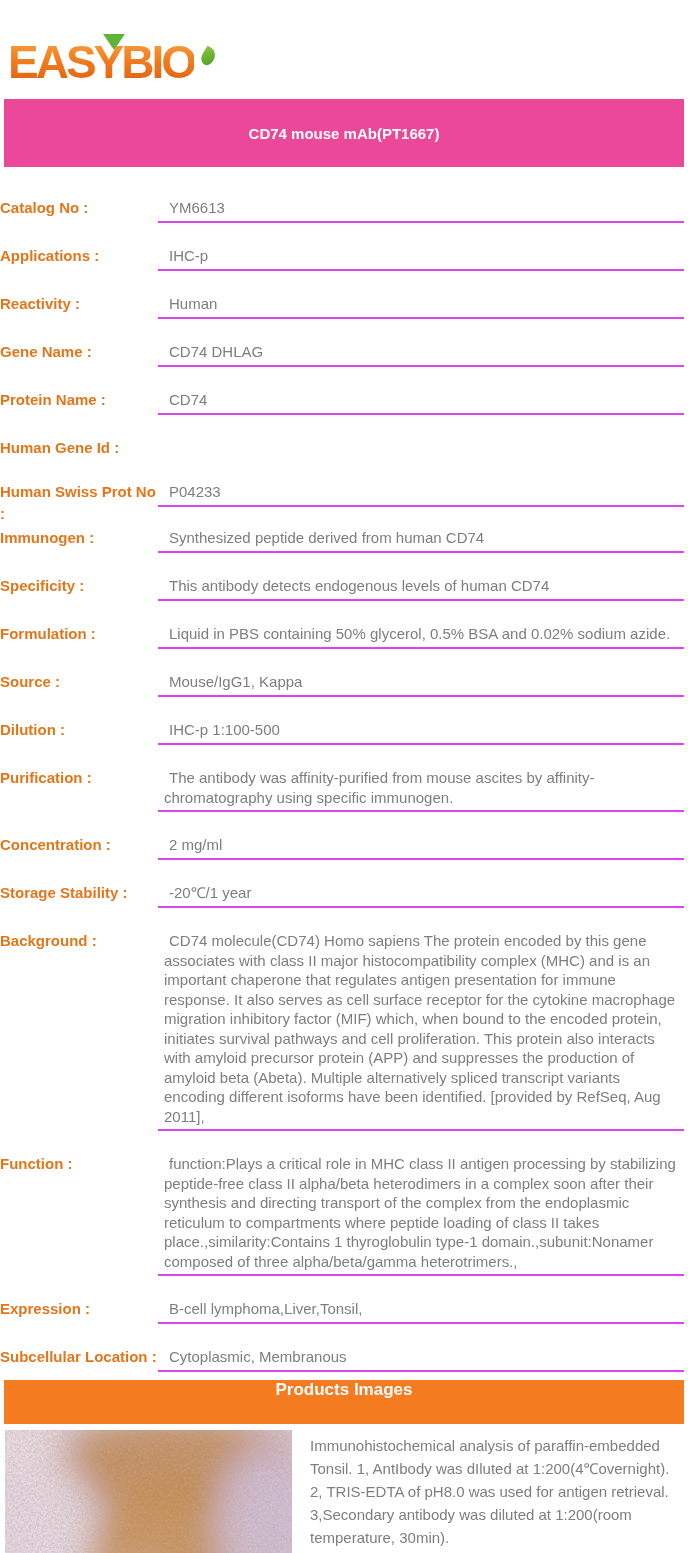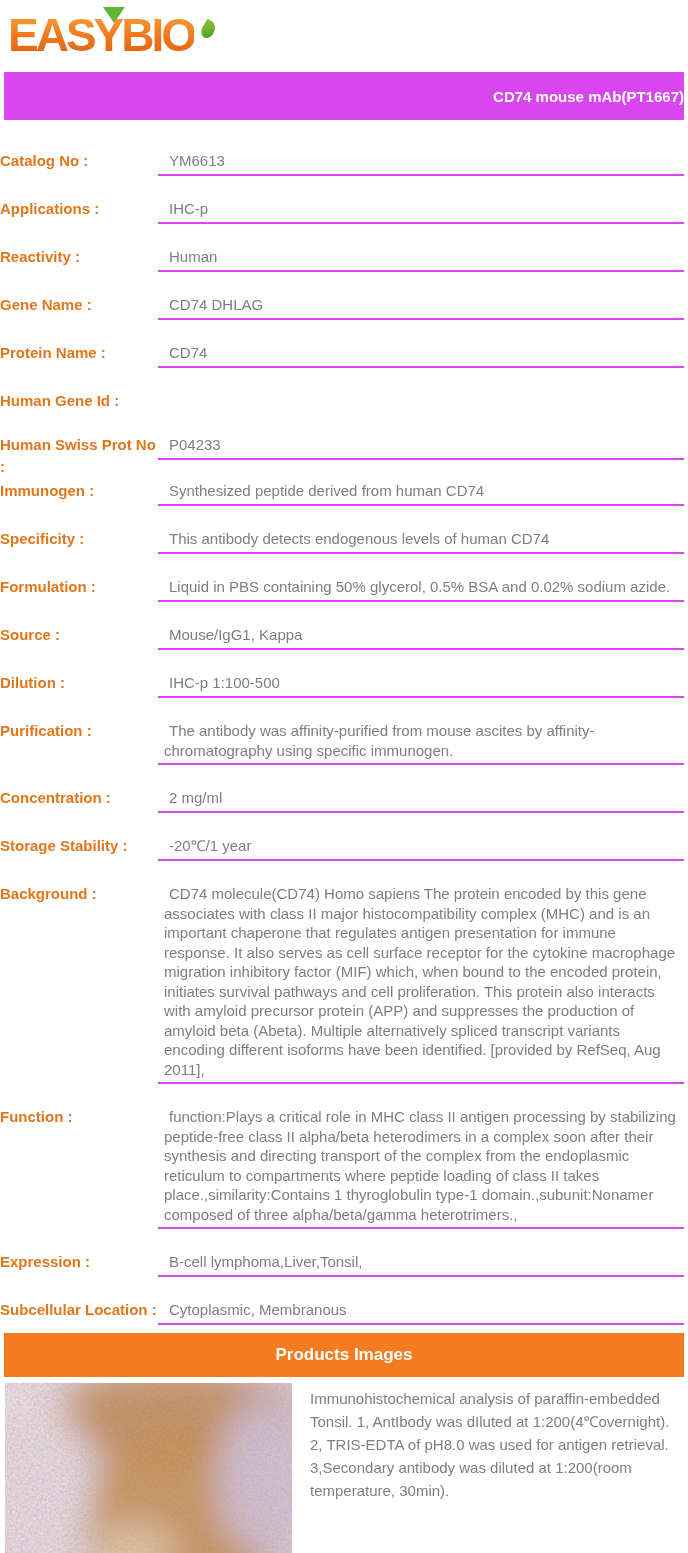--- a/index.html
+++ b/index.html
@@ -2,63 +2,63 @@
 <html><head>
 <meta charset="utf-8">
 <style>
   html,body{margin:0;padding:0;background:#ffffff;}
   body{
     width:688px;
     font-family:"Liberation Sans", sans-serif;
     -webkit-font-smoothing:antialiased;
   }
   
-  .logo-wrap{position:relative;height:62px;padding:8px 0 2px 8px;}
+  .logo-wrap{position:relative;height:62px;padding:8px 0 2px 8px;margin-top:27px;}
   .logo-text{
     display:inline-block;
     font-size:46px;font-weight:bold;letter-spacing:-3px;line-height:54px;
     background:linear-gradient(180deg,#f9a843 0%,#f07c1f 48%,#dd5a0c 100%);
     -webkit-background-clip:text;background-clip:text;color:transparent;
   }
   .logo-y-triangle{
     position:absolute;left:103px;top:7px;width:0;height:0;
     border-left:11px solid transparent;border-right:11px solid transparent;
     border-top:16px solid #5fb535;
   }
   .logo-o-leaf{
     position:absolute;left:200px;top:20px;width:13px;height:18px;
     background:linear-gradient(135deg,#8cc63f,#4c9e22);
     border-radius:0 60% 45% 60%;
     transform:rotate(32deg);
     border-left:2px solid #ffffff;
   }
   
   .title-bar{
-    margin:0 4px;height:48px;background:#d946ef;
-    display:flex;align-items:center;justify-content:flex-end;
+    margin:0 4px;height:68px;background:#ec4899;
+    display:flex;align-items:center;justify-content:center;
   }
   .title-bar span{color:#ffffff;font-weight:bold;font-size:15px;}
   
   .fields{padding:30px 4px 0 0;}
   .field-row{display:flex;align-items:flex-start;margin-bottom:22px;}
   .field-row.tight{margin-bottom:2px;}
   .field-label{
     width:158px;flex:0 0 158px;
     color:#e2761b;font-weight:bold;font-size:15px;line-height:22px;
   }
   .field-value{
     flex:1;min-height:20px;
     color:#7e7e7e;font-size:15px;line-height:19.5px;
     border-bottom:2px solid #d946ef;
     padding:1px 2px 3px 6px;text-indent:5px;
   }
   
   .products-bar{
     margin:8px 4px 0 4px;height:44px;background:#f47b20;
-    display:flex;align-items:center;justify-content:center;
+    display:flex;align-items:flex-start;justify-content:center;
   }
   .products-bar span{color:#ffffff;font-weight:bold;font-size:17px;}
   .products-content{display:flex;padding:6px 4px 0 5px;}
   .ihc-image{width:287px;height:228px;flex:0 0 287px;overflow:hidden;}
   .ihc-image svg{display:block;}
   .products-caption{
     flex:1;padding:4px 2px 0 18px;
     color:#7e7e7e;font-size:15px;line-height:23px;
   }
 </style>

